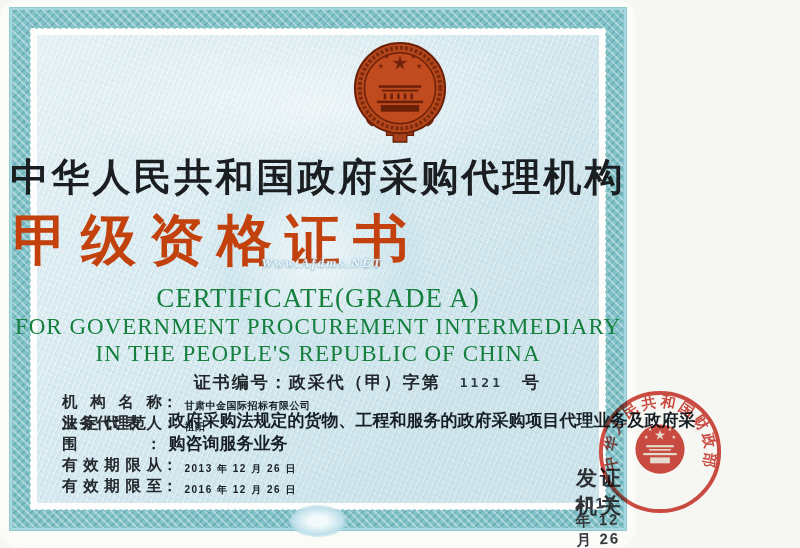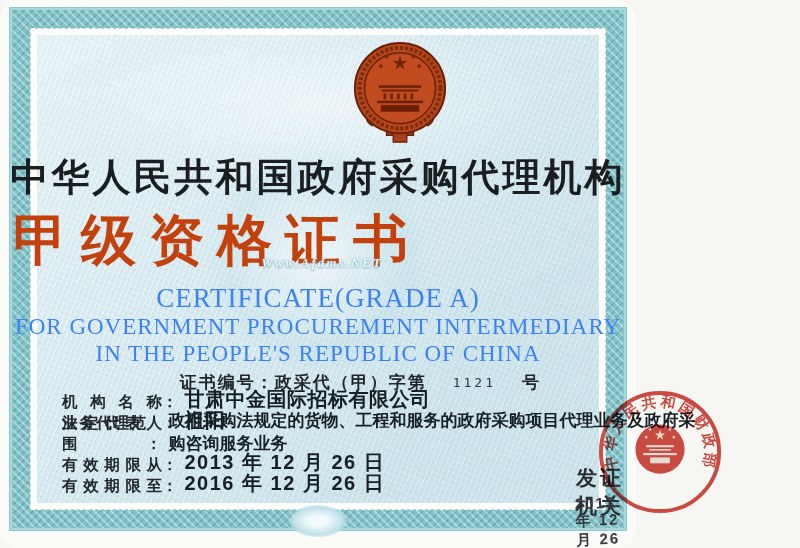--- a/index.html
+++ b/index.html
@@ -60,45 +60,45 @@
     position:absolute; left:0; right:0; top:204px; 
     font-size:55px; font-weight:bold; color:#c2410c; letter-spacing:13px;
     text-indent:13px; z-index:5;
   }
   .watermark {
     position:absolute; left:8px; right:0; top:255px; text-align:center;
     font-size:13px; font-weight:bold; font-style:italic; letter-spacing:2px;
     color:rgba(255,255,255,.85); text-shadow:0 0 3px rgba(110,170,195,.9), 0 1px 2px rgba(90,150,175,.6);
     z-index:5;
   }
-  .en { position:absolute; left:0; right:0; text-align:center; color:#3b82f6;
+  .en { position:absolute; left:0; right:0; text-align:center; color:#15803d;
         font-family:"Liberation Serif", serif; z-index:5; }
   .en1 { top:283px; font-size:27px; letter-spacing:1px; }
   .en2 { top:314px; font-size:23px; letter-spacing:1px; }
   .en3 { top:341px; font-size:23px; letter-spacing:1px; }
 
   .certno {
     position:absolute; right:95px; top:371px; font-size:17px; font-weight:bold;
     color:#20262b; letter-spacing:2px; z-index:5;
     font-family:"Liberation Sans", sans-serif;
   }
   .certno .num {
-    font-family:"DejaVu Sans Mono", monospace; font-size:13px; font-weight:normal;
-    letter-spacing:3px; color:#2b3a44; margin:0 26px; vertical-align:1px;
+    font-family:"DejaVu Sans Mono", monospace; font-size:13px; font-weight:bold;
+    letter-spacing:3px; color:#2b3a44; margin:0 19px; vertical-align:1px;
   }
 
   .fields { position:absolute; left:62px; top:396px; width:650px; z-index:5;
             font-family:"Liberation Sans", sans-serif; }
   .frow { display:flex; align-items:flex-end; margin-bottom:4px; height:17px; }
   .flabel {
     display:inline-block; width:100px; font-size:15.5px; font-weight:bold;
     color:#23282d; text-align:justify; text-align-last:justify;
   }
   .fcolon { font-size:15.5px; font-weight:bold; color:#23282d; margin-right:7px; }
-  .fvalue { font-size:20px; font-weight:bold; color:#171f26; letter-spacing:.5px; }
+  .fvalue { font-size:10px; font-weight:bold; color:#171f26; letter-spacing:.5px; }
   .frow.small .fvalue { font-size:17px; letter-spacing:0; }
   .frow.date .fvalue { letter-spacing:1.5px; }
 
   .issuer-label {
     position:absolute; left:576px; top:464px; font-size:21px; font-weight:bold;
     color:#2a2f34; letter-spacing:3px; z-index:6;
     font-family:"Liberation Sans", sans-serif;
   }
   .issuer-date {
     position:absolute; left:576px; top:494px; font-size:15px; font-weight:bold;

